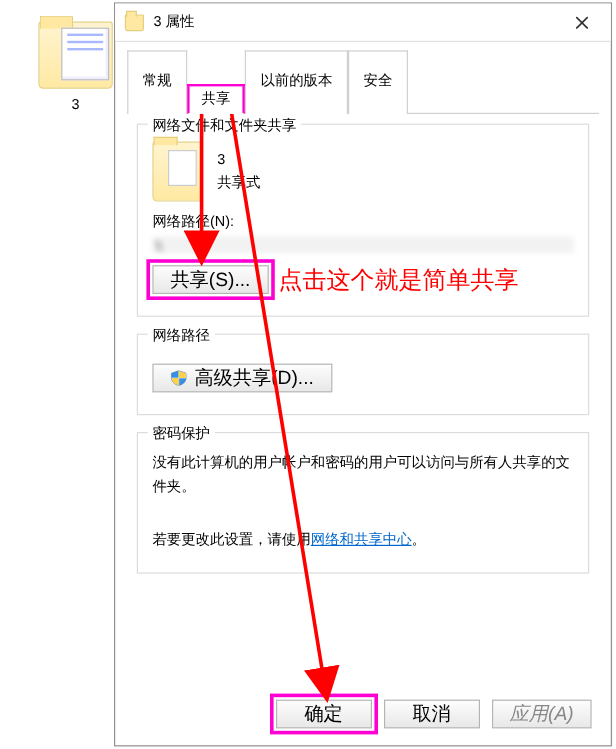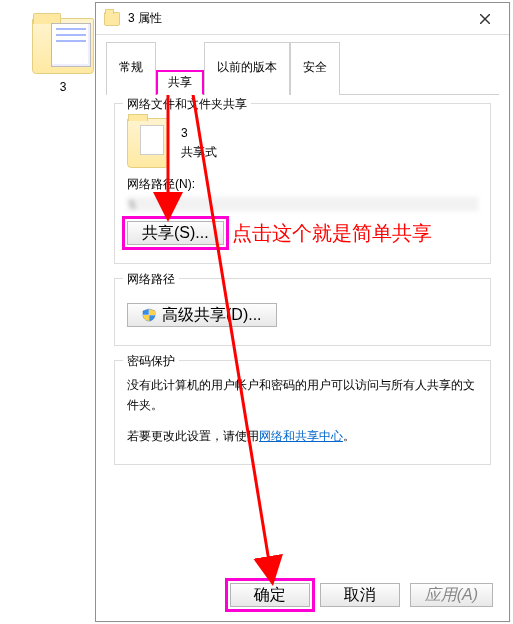--- a/index.html
+++ b/index.html
@@ -281,21 +281,21 @@
               </svg>
           </span>
           <span>高级共享(D)...</span>
         </button>
       </div>
     </div>
 
     <div class="group" style="flex:0 0 auto">
       <div class="legend">密码保护</div>
       <div class="row" style="line-height:1.7">没有此计算机的用户帐户和密码的用户可以访问与所有人共享的文件夹。</div>
-      <div class="row" style="margin-top:10px;line-height:1.7">
+      <div class="row" style="margin-top:23px;line-height:1.7">
         <span>若要更改此设置，请使用</span><span class="link">网络和共享中心</span><span>。</span>
       </div>
     </div>
 
     <div style="flex:1"></div>
   </div>
 
   <div class="footer">
     <button class="btn primary-highlight">确定</button>
     <button class="btn">取消</button>

